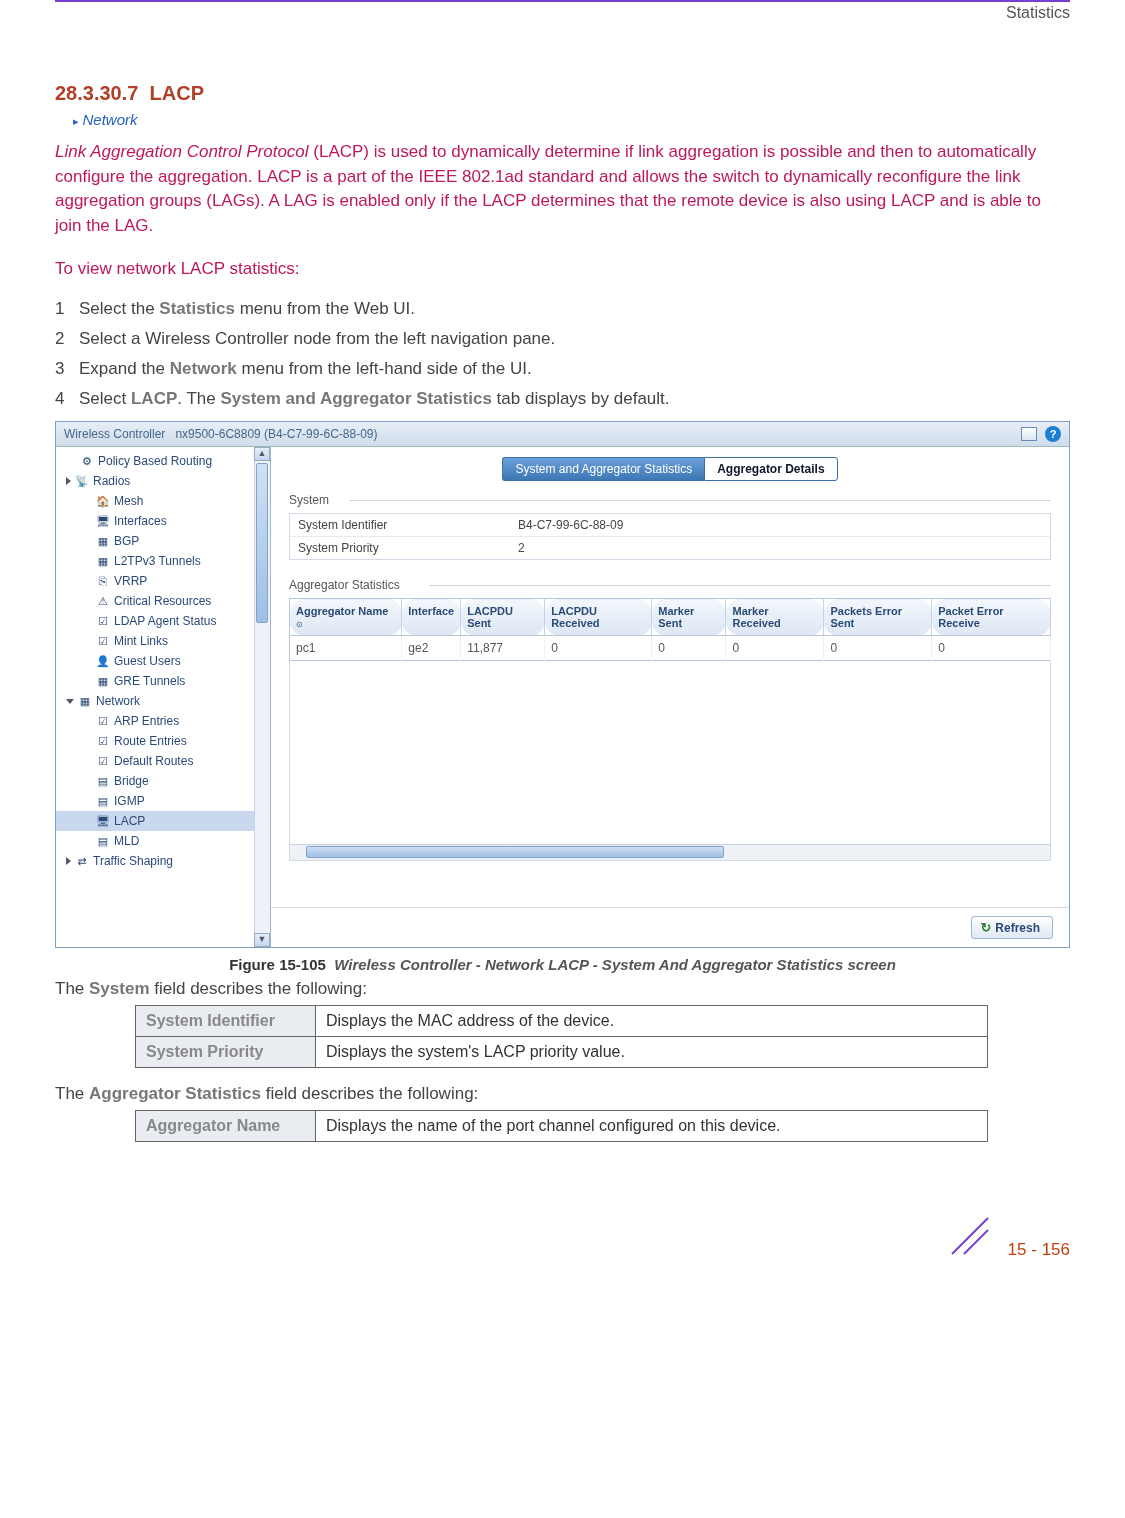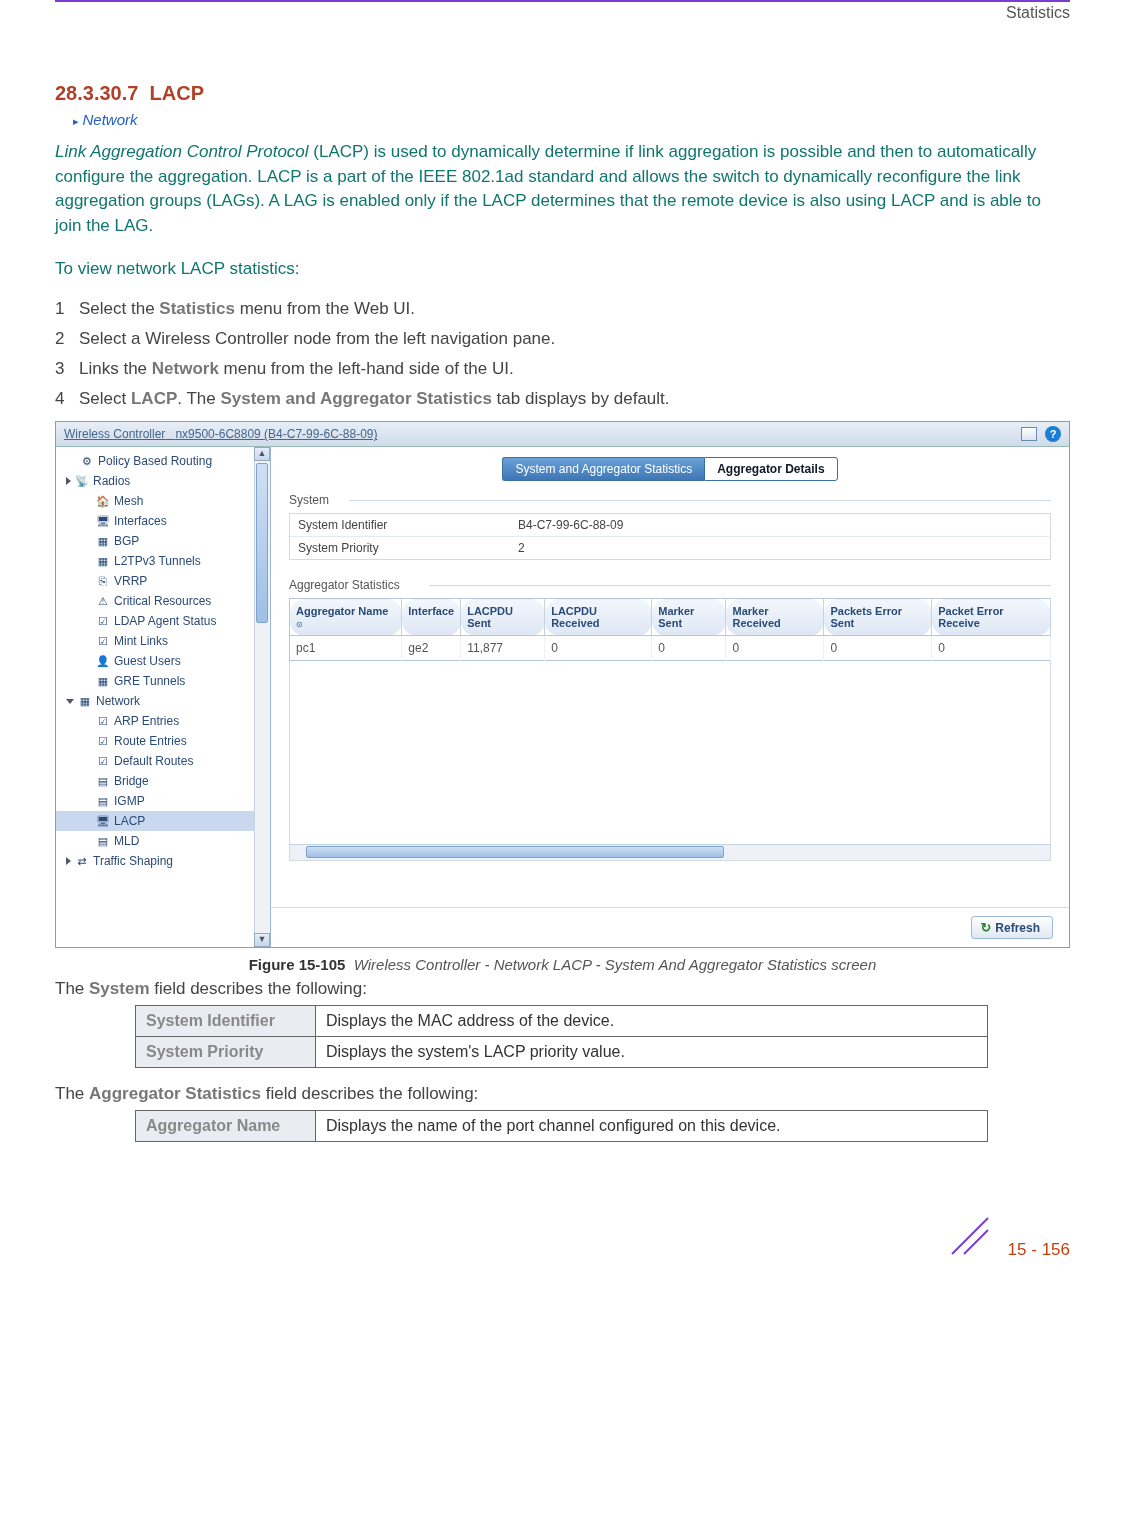--- a/index.html
+++ b/index.html
@@ -10,29 +10,29 @@
     width: 1125px;
     margin: 0 auto;
     position: relative;
     padding: 0 55px 60px 55px;
   }
   .top-rule { border-top: 2px solid #7a3dd1; margin-bottom: 2px; }
   .header-right { text-align: right; font-size: 16px; color: #555; padding-right: 0; }
   .section-num { color: #b04128; font-size: 20px; font-weight: bold; margin-top: 60px; }
   .network-link { color: #2560c4; font-style: italic; font-size: 15px; margin: 6px 0 12px 18px; }
   .network-link::before { content: "▸"; font-style: normal; margin-right: 4px; color: #2560c4; font-size: 11px; }
-  .body-text { font-size: 17px; line-height: 1.45; color: #0f766e; margin-bottom: 18px; }
+  .body-text { font-size: 17px; line-height: 1.45; color: #be185d; margin-bottom: 18px; }
   .body-text em { font-style: italic; }
   ol.steps { list-style: none; counter-reset: step; margin-bottom: 12px; }
   ol.steps li { counter-increment: step; font-size: 17px; color: #444; margin-bottom: 10px; padding-left: 24px; text-indent: -24px; }
   ol.steps li::before { content: counter(step); display: inline-block; width: 24px; text-indent: 0; }
   ol.steps strong { color: #777; font-weight: bold; }
   
   .screenshot { border: 1px solid #7da0c4; width: 100%; font-size: 12px; background: #fff; }
-  .ss-title { background: linear-gradient(#e7eef6,#d0dceb); border-bottom: 1px solid #9bb; padding: 4px 8px; color: #46678c; font-weight: normal; display: flex; align-items: center; text-decoration: underline; }
+  .ss-title { background: linear-gradient(#e7eef6,#d0dceb); border-bottom: 1px solid #9bb; padding: 4px 8px; color: #46678c; font-weight: normal; display: flex; align-items: center; }
   .ss-title .spacer { flex: 1; }
   .ss-title .grid-icon { width: 16px; height: 14px; border: 1px solid #6a88b0; background: linear-gradient(#fff,#d8e4f2); margin-right: 8px; display: inline-block; }
   .ss-title .help-icon { display:inline-flex; width:16px; height:16px; border-radius:50%; background:#1b7fd6; color:#fff; font-weight:bold; font-size:11px; align-items:center; justify-content:center; }
   .ss-body { display: flex; min-height: 500px; }
   .nav { width: 215px; border-right: 1px solid #9fb6d1; background: #fff; position: relative; padding: 4px 0 4px 0; font-size: 12px; color: #2b4a77; }
   .nav .sb-track { position: absolute; right: 0; top: 0; width: 16px; height: 100%; background: #eef2f7; border-left: 1px solid #c5d3e4; }
   .nav .sb-thumb { position:absolute; right:2px; top:16px; width:12px; height:160px; background: linear-gradient(#cfe0f4,#9fbfe4); border:1px solid #7ea3cc; border-radius:2px;}
   .nav .sb-btn { position:absolute; right:0; width:16px; height:14px; background:linear-gradient(#e6eefa,#c4d6ee); border:1px solid #9ab; text-align:center; font-size:9px; color:#556;}
   .nav ul { list-style: none; }
   .nav li { padding: 3px 0 3px 24px; white-space: nowrap; cursor: default; display:flex; align-items:center; gap:4px;}
@@ -58,21 +58,21 @@
   .agg-table { border:1px solid #b8c6d9; margin-top:6px; font-size:12px; width:100%; border-collapse:collapse;}
   .agg-table th { background: linear-gradient(#f3f7fc,#dde7f3); color:#2a4a77; font-weight:bold; text-align:left; padding:6px 6px; border-right:1px solid #c6d3e4; border-bottom:1px solid #b8c6d9; vertical-align:top; font-size:11px;border-radius:15px;}
   .agg-table th .sort { font-size:8px; color:#6d88aa; }
   .agg-table td { padding:5px 6px; border-right:1px solid #eef2f7; color:#555;}
   .agg-scroll { height:200px; border:1px solid #d1dae6; border-top:none; position:relative;}
   .agg-scroll .hbar { position:absolute; left:0; right:0; bottom:0; height:16px; background:#eef2f7; border-top:1px solid #c5d3e4;}
   .agg-scroll .hthumb { position:absolute; bottom:2px; left:16px; height:12px; width:55%; background:linear-gradient(#cfe0f4,#9fbfe4); border:1px solid #7ea3cc; border-radius:2px;}
   .footer-bar { display:flex; justify-content:flex-end; padding:8px 16px; border-top:1px solid #d1dae6; }
   .btn-refresh { background:linear-gradient(#fefefe,#dfe8f3); border:1px solid #9ab8d8; border-radius:3px; padding:3px 12px 3px 8px; color:#2a4a77; font-weight:bold; font-size:12px; display:flex; align-items:center; gap:4px; cursor:pointer;}
   .btn-refresh .ri { color:#2f7d2f; font-size:13px;}
-  .fig-caption { text-align:center; font-size:15px; margin:8px 0 6px; color:#555;}
+  .fig-caption { text-align:center; font-size:15px; margin:8px 0 6px; color:#555;font-weight:bold;}
   .fig-caption b { color:#333;}
   .fig-caption i { font-style: italic; }
   .desc { font-size:17px; color:#444; margin-bottom:6px;}
   .desc strong { color:#777; font-weight:bold;}
   table.def { border-collapse:collapse; width: 84%; margin: 0 0 16px 80px; font-size:16px;}
   table.def td { border:1px solid #666; padding:6px 10px; }
   table.def td.h { background:#e9edf1; color:#888; font-weight:bold; width:180px;}
   .page-footer { position:relative; margin-top:70px; display:flex; align-items:flex-end;}
   .page-footer .guide { font-size:16px; color:#555; }
   .page-footer .spacer { flex:1; }
@@ -93,21 +93,21 @@
 
 <p class="body-text">
   <em>Link Aggregation Control Protocol</em><span> (LACP) is used to dynamically determine if link aggregation is possible and then to automatically configure the aggregation. LACP is a part of the IEEE 802.1ad standard and allows the switch to dynamically reconfigure the link aggregation groups (LAGs). A LAG is enabled only if the LACP determines that the remote device is also using LACP and is able to join the LAG.</span>
 </p>
 
 <p class="body-text">To view network LACP statistics:</p>
 
 <ol class="steps">
   <li><span>Select the </span><strong>Statistics</strong><span> menu from the Web UI.</span></li>
   <li>Select a Wireless Controller node from the left navigation pane.</li>
-  <li><span>Links the </span><strong>Network</strong><span> menu from the left-hand side of the UI.</span></li>
+  <li><span>Expand the </span><strong>Network</strong><span> menu from the left-hand side of the UI.</span></li>
   <li><span>Select </span><strong>LACP</strong><span>. The </span><strong>System and Aggregator Statistics</strong><span> tab displays by default.</span></li>
 </ol>
 
 <div class="screenshot">
   <div class="ss-title">
     <span>Wireless Controller</span>&nbsp;&nbsp;&nbsp;
     <span>nx9500-6C8809 (B4-C7-99-6C-88-09)</span>
     <span class="spacer"></span>
     <span class="grid-icon"></span>
     <span class="help-icon">?</span>

